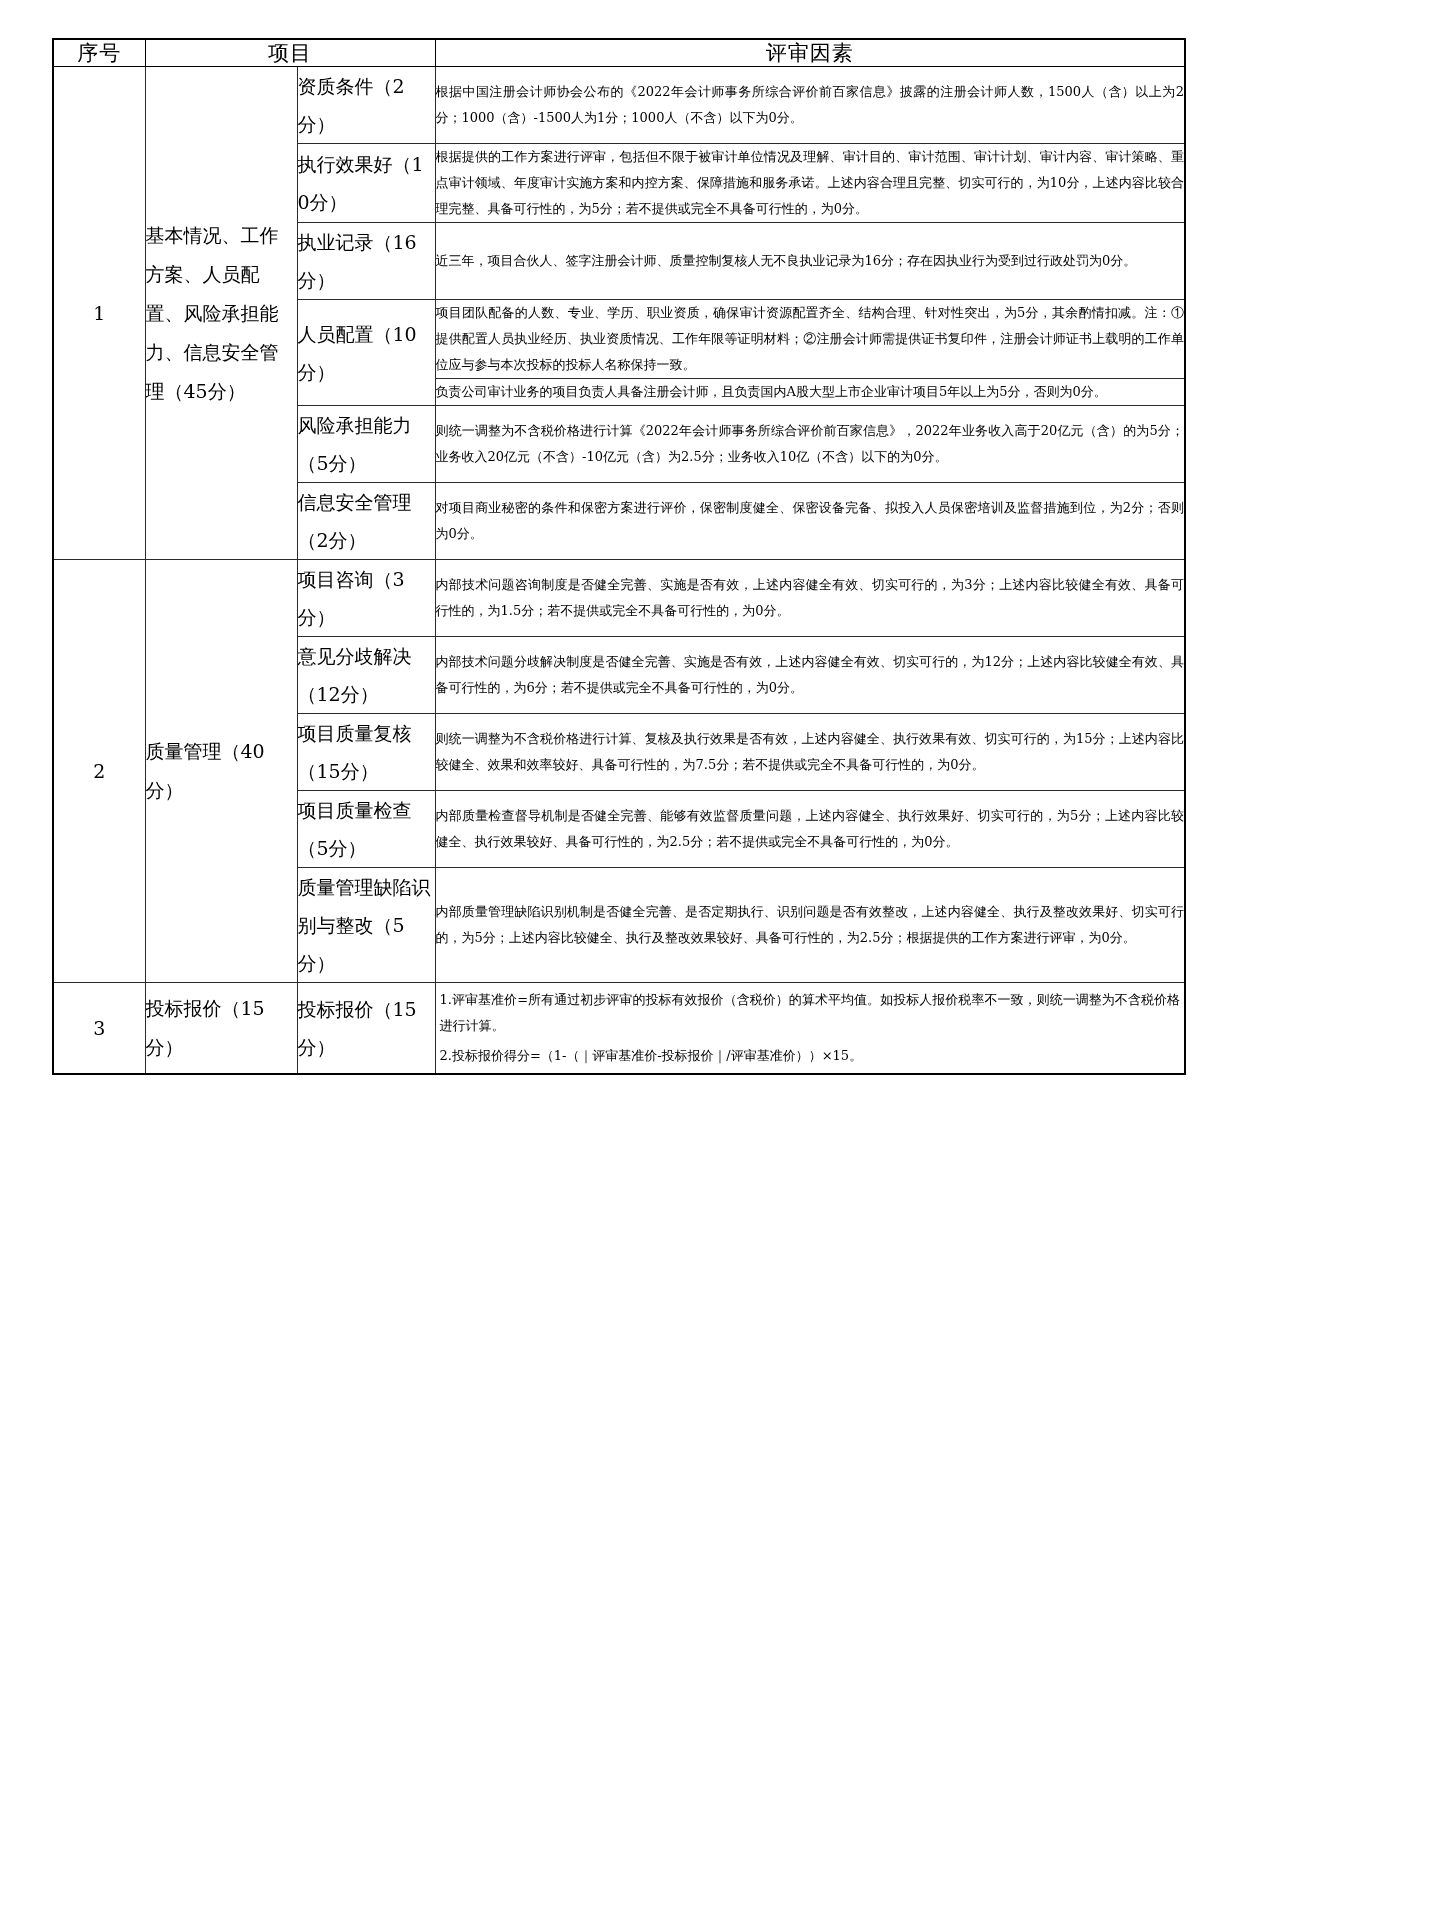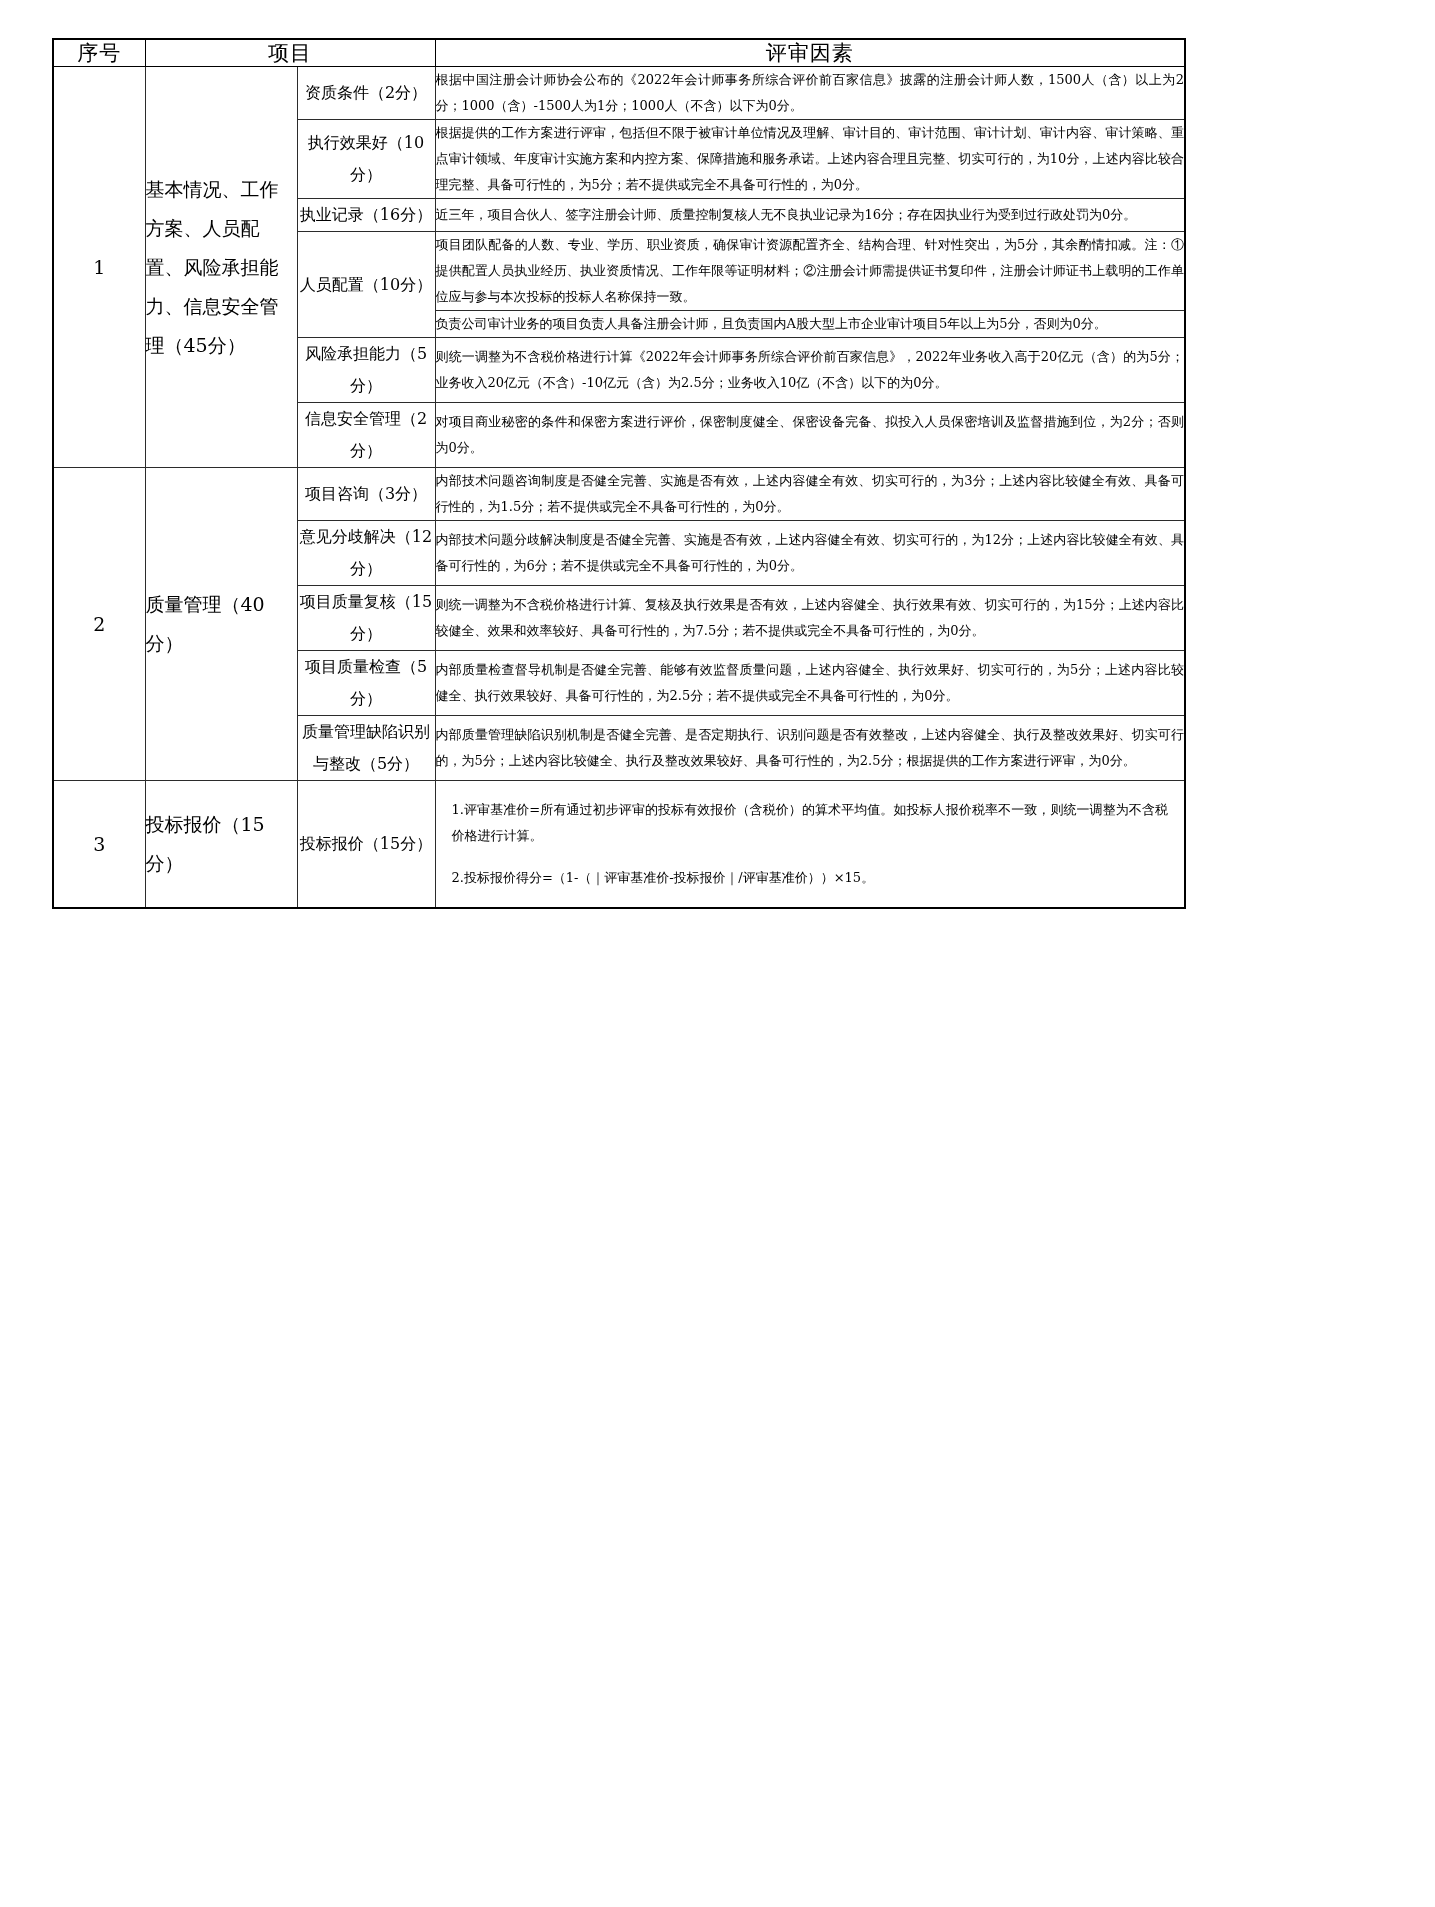--- a/index.html
+++ b/index.html
@@ -67,37 +67,37 @@
 
   .item-cell {
     text-align: left;
     font-size: 19px;
     line-height: 2.05;
     padding: 6px 22px;
     word-break: break-all;
   }
 
   .sub-cell {
-    text-align: center;
-    font-size: 16px;
+    text-align: left;
+    font-size: 19px;
     line-height: 2.0;
     padding: 6px 8px;
     word-break: break-all;
   }
 
   .factor-cell {
     text-align: justify;
     text-justify: inter-ideograph;
     font-size: 13px;
     line-height: 2.0;
     padding: 7px 12px 8px 12px;
     word-break: break-all;
   }
   .factor-cell p {
-    margin: 16px;
+    margin: 4px;
   }
 
   
   table.eval-table td { border-color: #2b2b2b; }
 </style>
 </head>
 <body>
 
 <div class="page">
 

